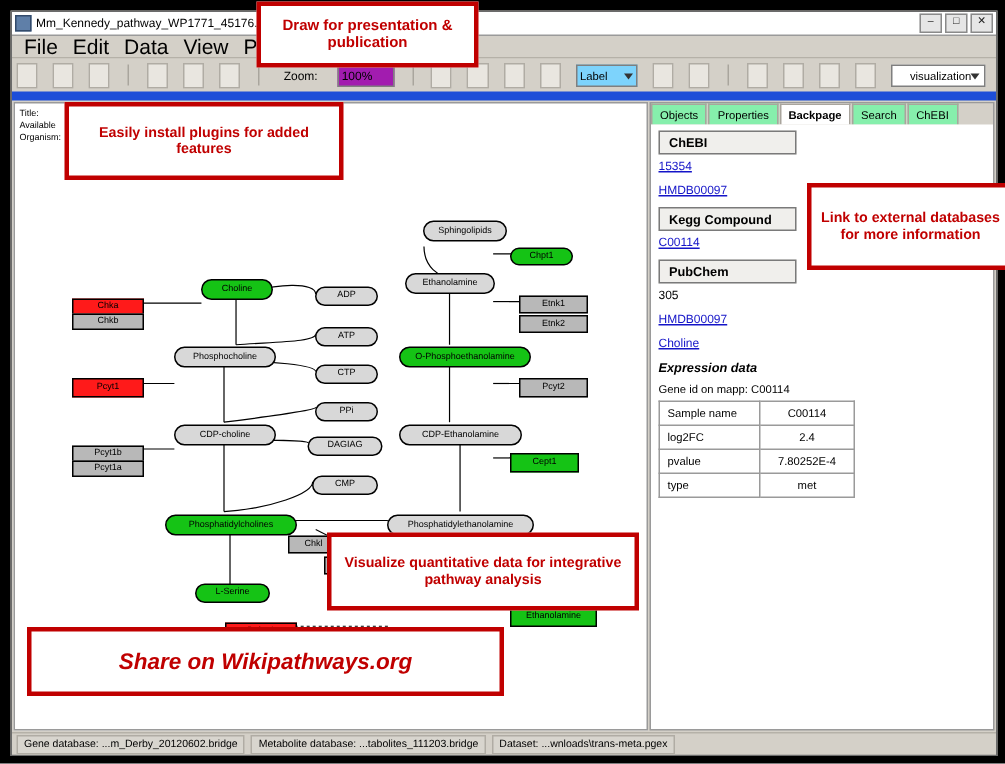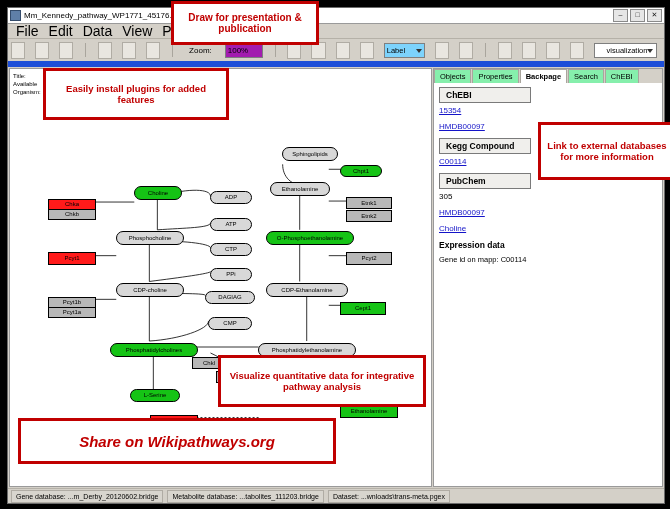--- a/index.html
+++ b/index.html
@@ -76,21 +76,21 @@
     padding:0 5px;line-height:13px;border:1px solid #a9a59d;border-bottom:none;background:#86efac;margin-right:1px;
   }
   .tab.active{background:#fff;font-weight:bold;}
   .rpcontent{flex:1;background:#fff;overflow:hidden;padding:4px 5px;font-size:8px;color:#000;}
   .dbbox{
     display:inline-block;border:1px solid #7a7a7a;background:#f0efec;padding:2px 6px;
     font-weight:bold;font-size:8.5px;margin-bottom:3px;min-width:78px;
   }
   .dblink{color:#1414c8;text-decoration:underline;font-size:8px;display:block;margin-bottom:7px;}
   .dbplain{font-size:8px;margin-bottom:7px;}
-  .exp-title{font-weight:bold;font-size:8.5px;margin:0 0 5px;}
+  .exp-title{font-weight:bold;font-size:8.5px;margin:0 0 5px;font-style:italic;}
   .geneid{font-size:7.5px;margin-bottom:3px;}
   table.exp{border-collapse:collapse;font-size:7.5px;}
   table.exp td{border:1px solid #9a9a9a;padding:2px 5px;height:11px;}
   table.exp td.k{width:56px;}
   table.exp td.v{width:52px;text-align:center;}
   
   .statusbar{
     height:14px;background:#d4d0c8;border-top:1px solid #b5b1a8;
     display:flex;align-items:center;font-size:7px;padding:0 3px;gap:4px;
   }
@@ -272,20 +272,40 @@
 
         <div class="dbbox">PubChem</div>
         <div class="dbplain">305</div>
 
         <a class="dblink" href="#">HMDB00097</a>
 
         <a class="dblink" href="#">Choline</a>
 
         <div class="exp-title">Expression data</div>
         <div class="geneid">Gene id on mapp: C00114</div>
+        <table class="exp">
+          <tbody>
+              <tr>
+            <td class="k">Sample name</td>
+            <td class="v">C00114</td>
+          </tr>
+          <tr>
+            <td class="k">log2FC</td>
+            <td class="v">2.4</td>
+          </tr>
+          <tr>
+            <td class="k">pvalue</td>
+            <td class="v">7.80252E-4</td>
+          </tr>
+          <tr>
+            <td class="k">type</td>
+            <td class="v">met</td>
+          </tr>
+        </tbody>
+          </table>
       </div>
     </div>
   </div>
 
   <div class="statusbar">
     <div class="cell">Gene database: ...m_Derby_20120602.bridge</div>
     <div class="cell">Metabolite database: ...tabolites_111203.bridge</div>
     <div class="cell">Dataset: ...wnloads\trans-meta.pgex</div>
   </div>
 </div>

